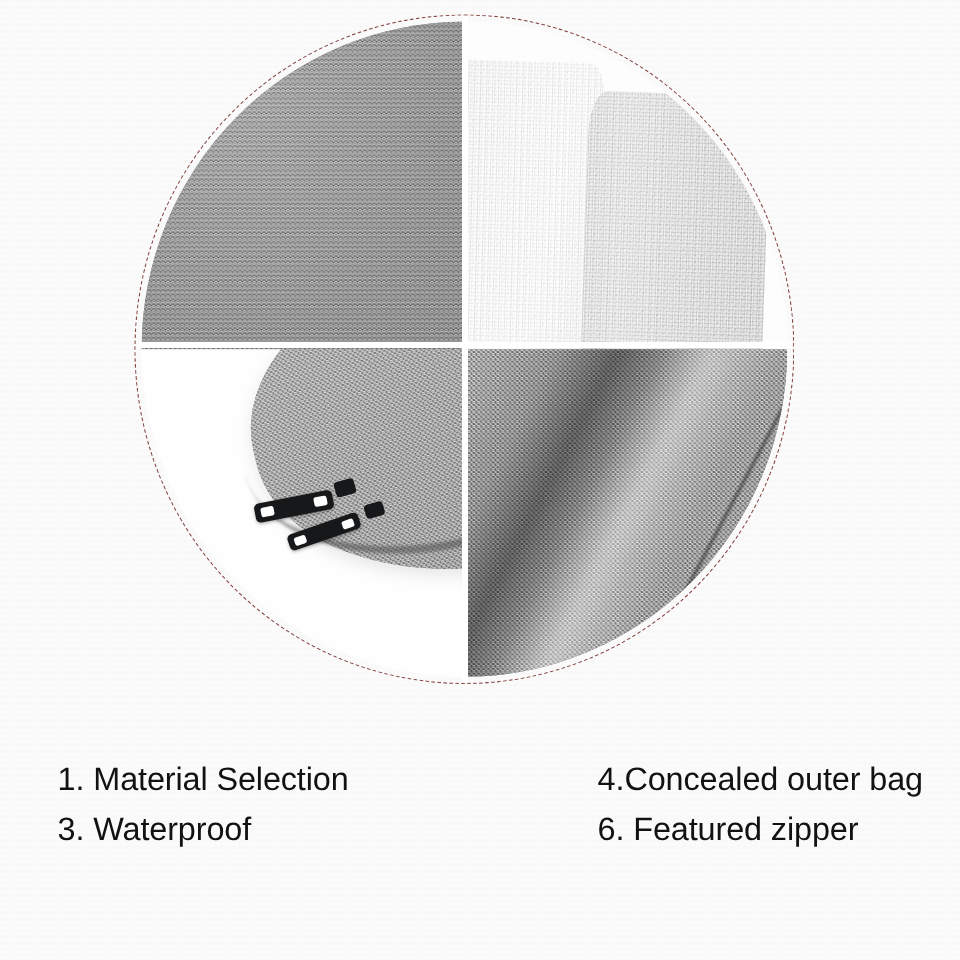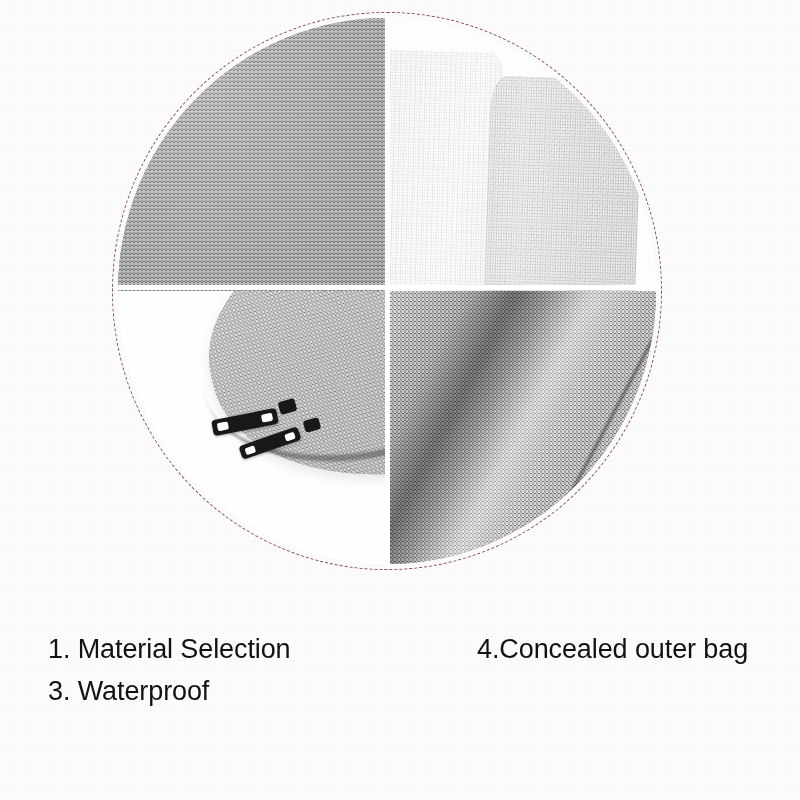--- a/index.html
+++ b/index.html
@@ -235,21 +235,21 @@
     width: 800px;
     height: 188px;
     z-index: 8;
     margin-top: 16px;
   }
   .feature-col {
     position: absolute;
     top: 0;
   }
   #feature-col-left  { left: 48px;  }
-  #feature-col-right { left: 477px; }
+  #feature-col-right { left: 498px; }
   .feature-item {
     font-size: 27px;
     line-height: 42px;
     color: #121212;
     white-space: nowrap;
     letter-spacing: -0.1px;
     font-family: "Liberation Sans", "DejaVu Sans", sans-serif;
   }
 </style>
 </head>
@@ -309,17 +309,18 @@
 
   <div id="feature-list">
 
     <div class="feature-col" id="feature-col-left">
       <div class="feature-item">1. Material Selection</div>
       <div class="feature-item">3. Waterproof</div>
     </div>
 
     <div class="feature-col" id="feature-col-right">
       <div class="feature-item">4.Concealed outer bag</div>
+      <div class="feature-item">6. Featured zipper</div>
     </div>
 
   </div>
 
 </div>
 
 </body></html>

